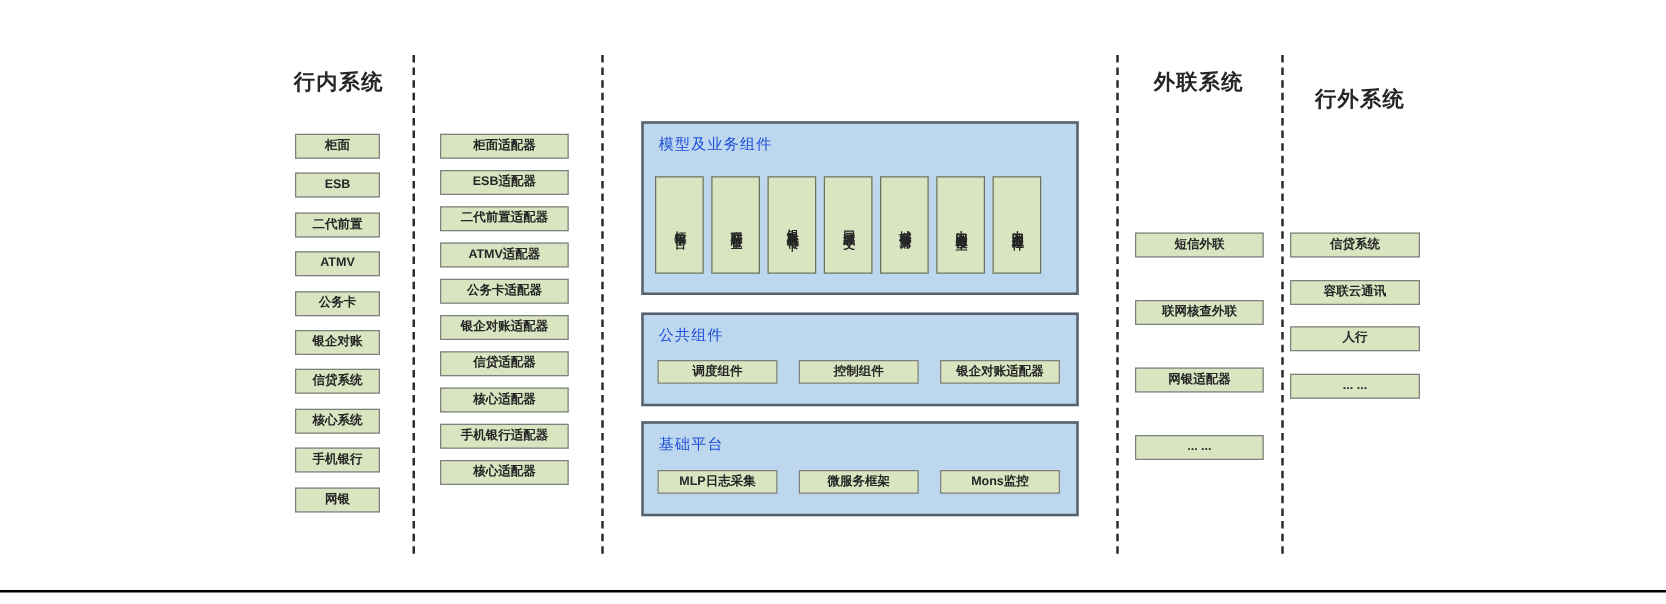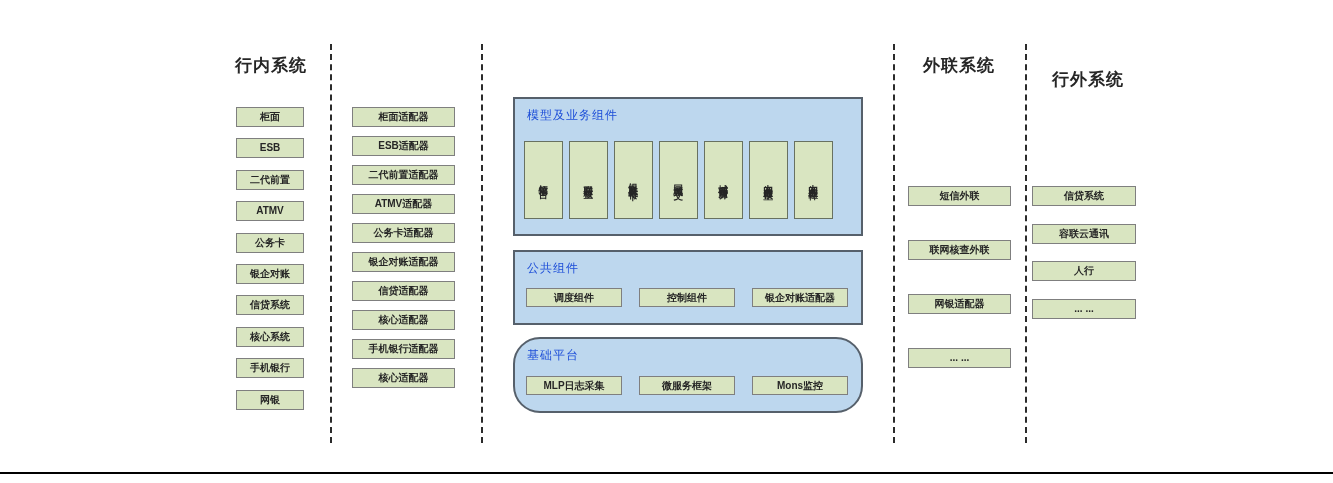--- a/index.html
+++ b/index.html
@@ -37,21 +37,21 @@
     display:flex;align-items:center;justify-content:center;
     font-size:10px;font-weight:bold;color:#262626;line-height:1;white-space:nowrap;
   }
 
   .panel{
     position:absolute;left:513px;width:350px;background:#bdd7ee;
     border:2px solid #56606b;box-sizing:border-box;
   }
   #panel1{top:97px;height:139px;}
   #panel2{top:250px;height:75px;}
-  #panel3{top:337px;height:76px;border-radius:27px;}
+  #panel3{top:337px;height:76px;}
   .panel-label{
     position:absolute;left:12px;top:8px;font-size:12px;color:#1d4ed8;
     letter-spacing:1px;white-space:nowrap;
   }
 
   .vbox-row{position:absolute;left:9px;top:42px;display:flex;gap:6px;}
   .vbox{
     width:39px;height:78px;background:#d9e5c1;border:1.5px solid #687161;
     box-sizing:border-box;display:flex;align-items:center;justify-content:center;
   }

